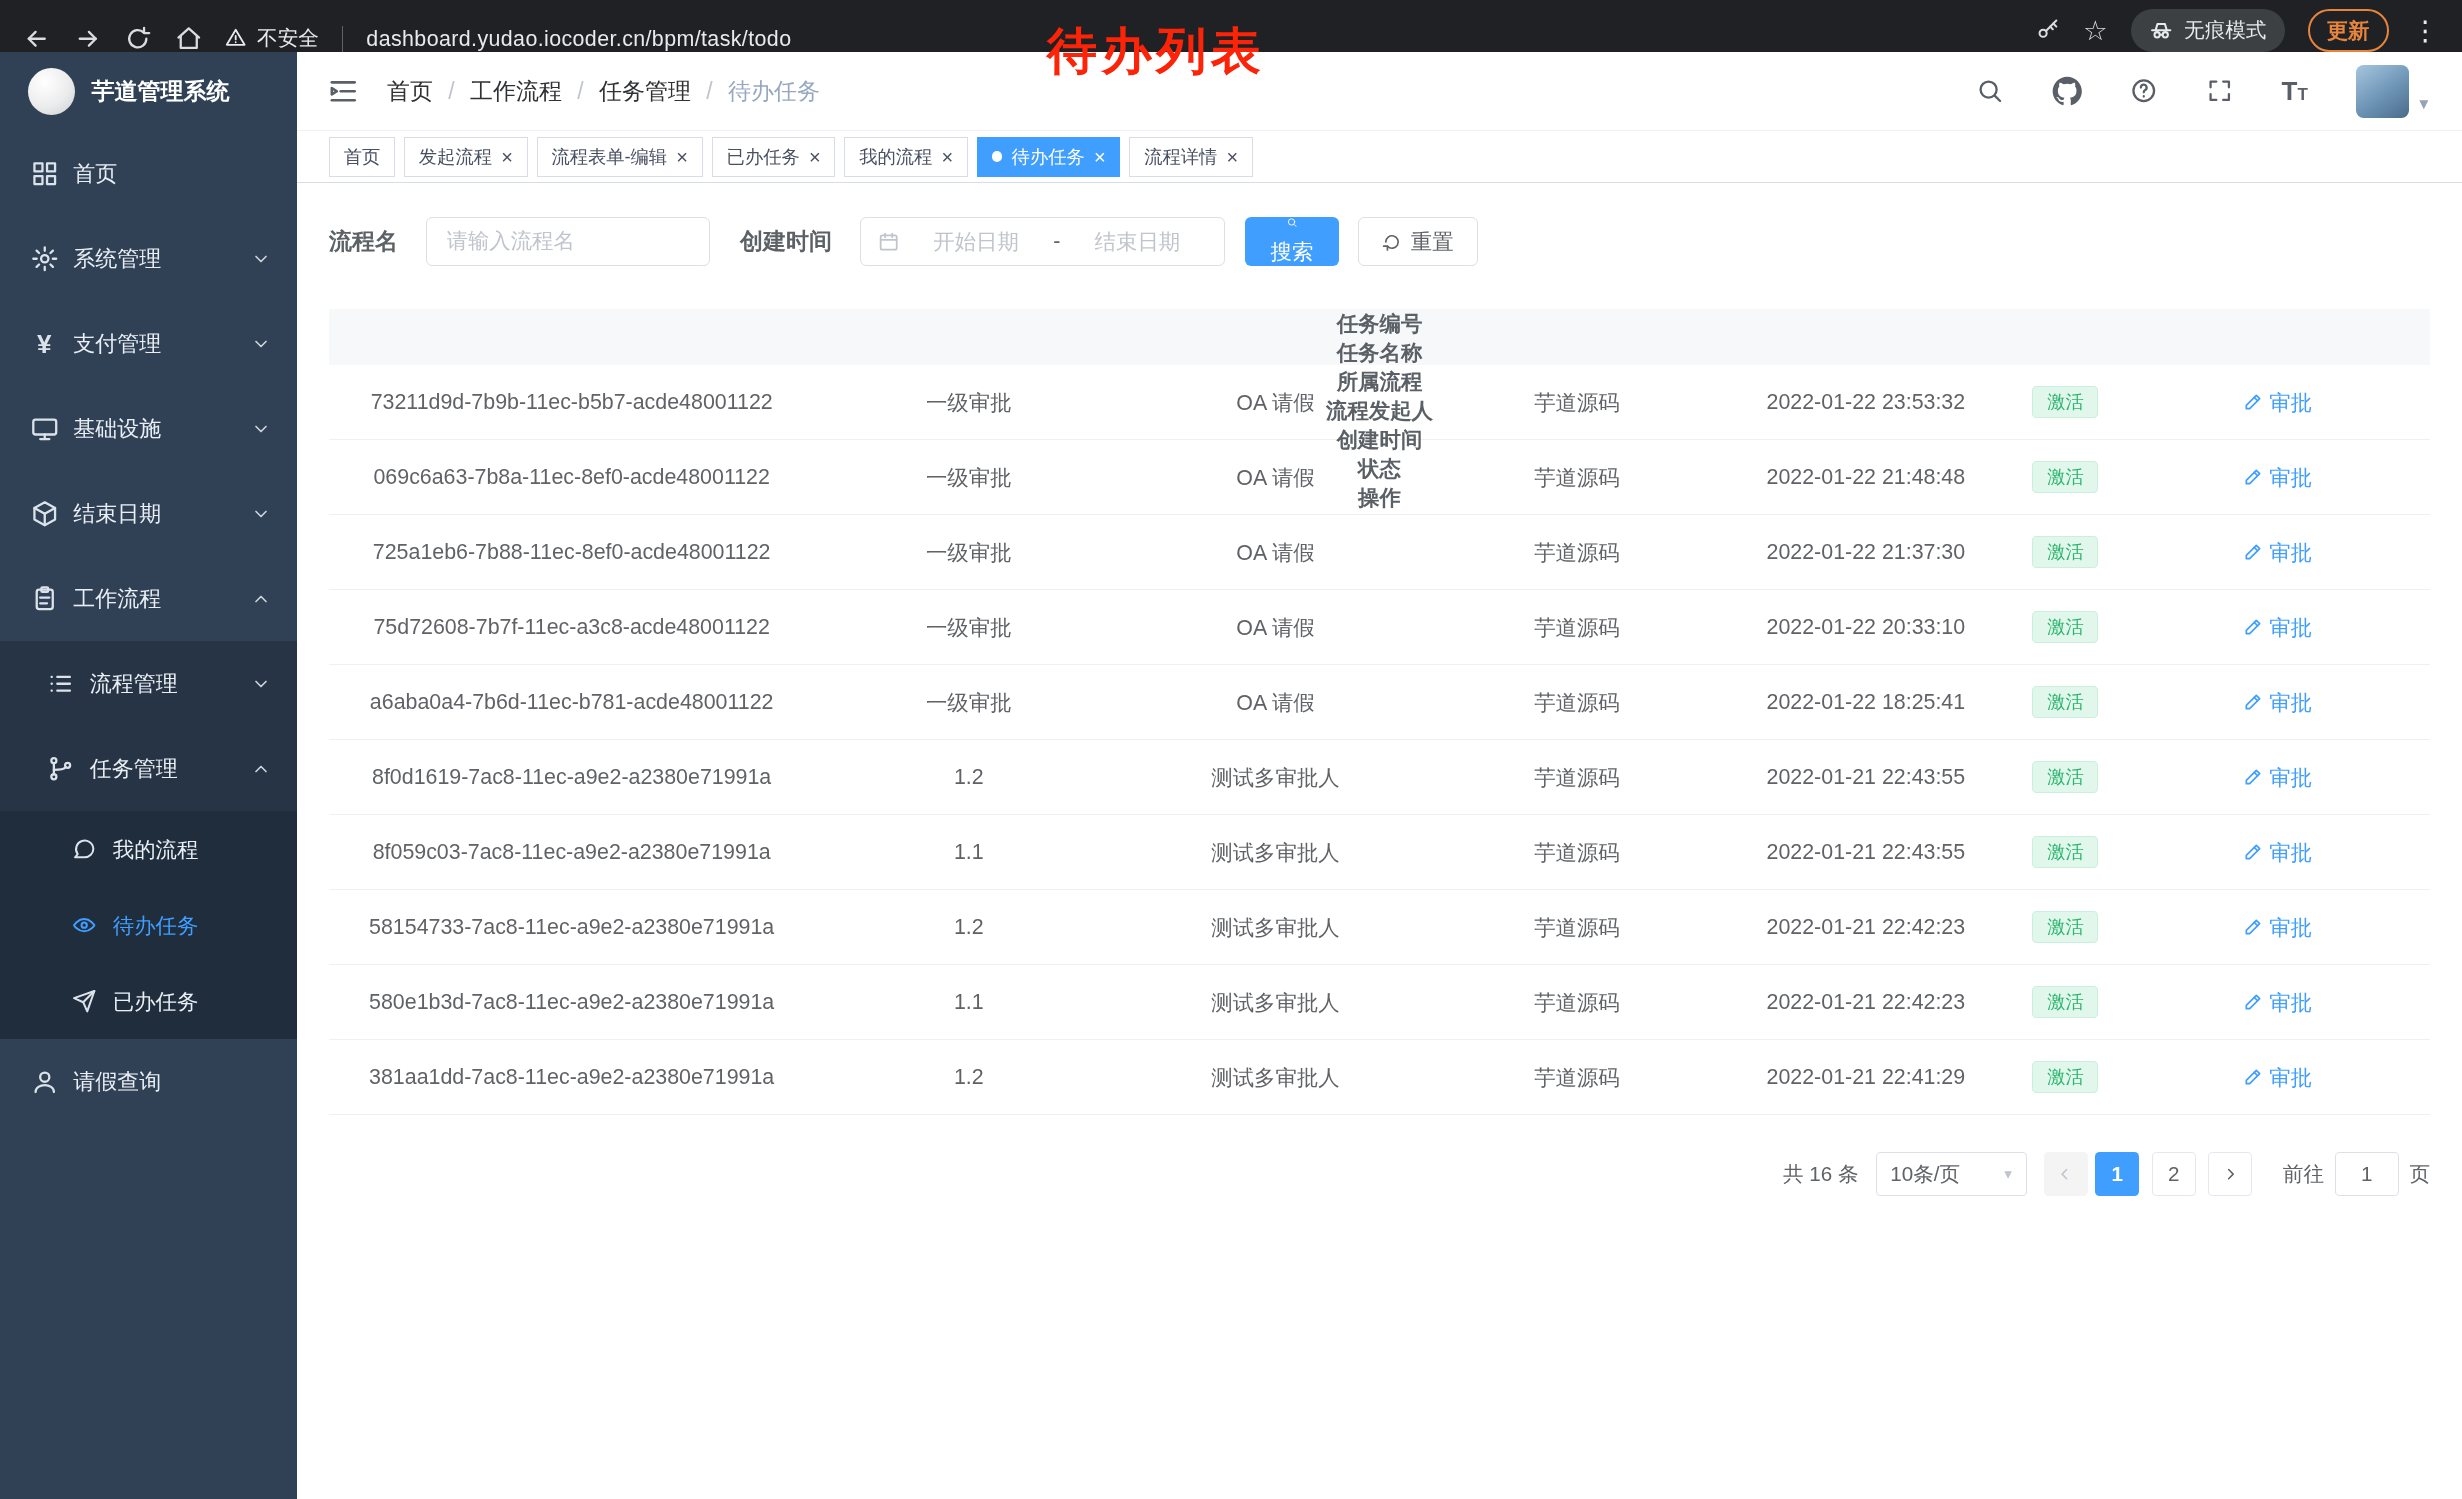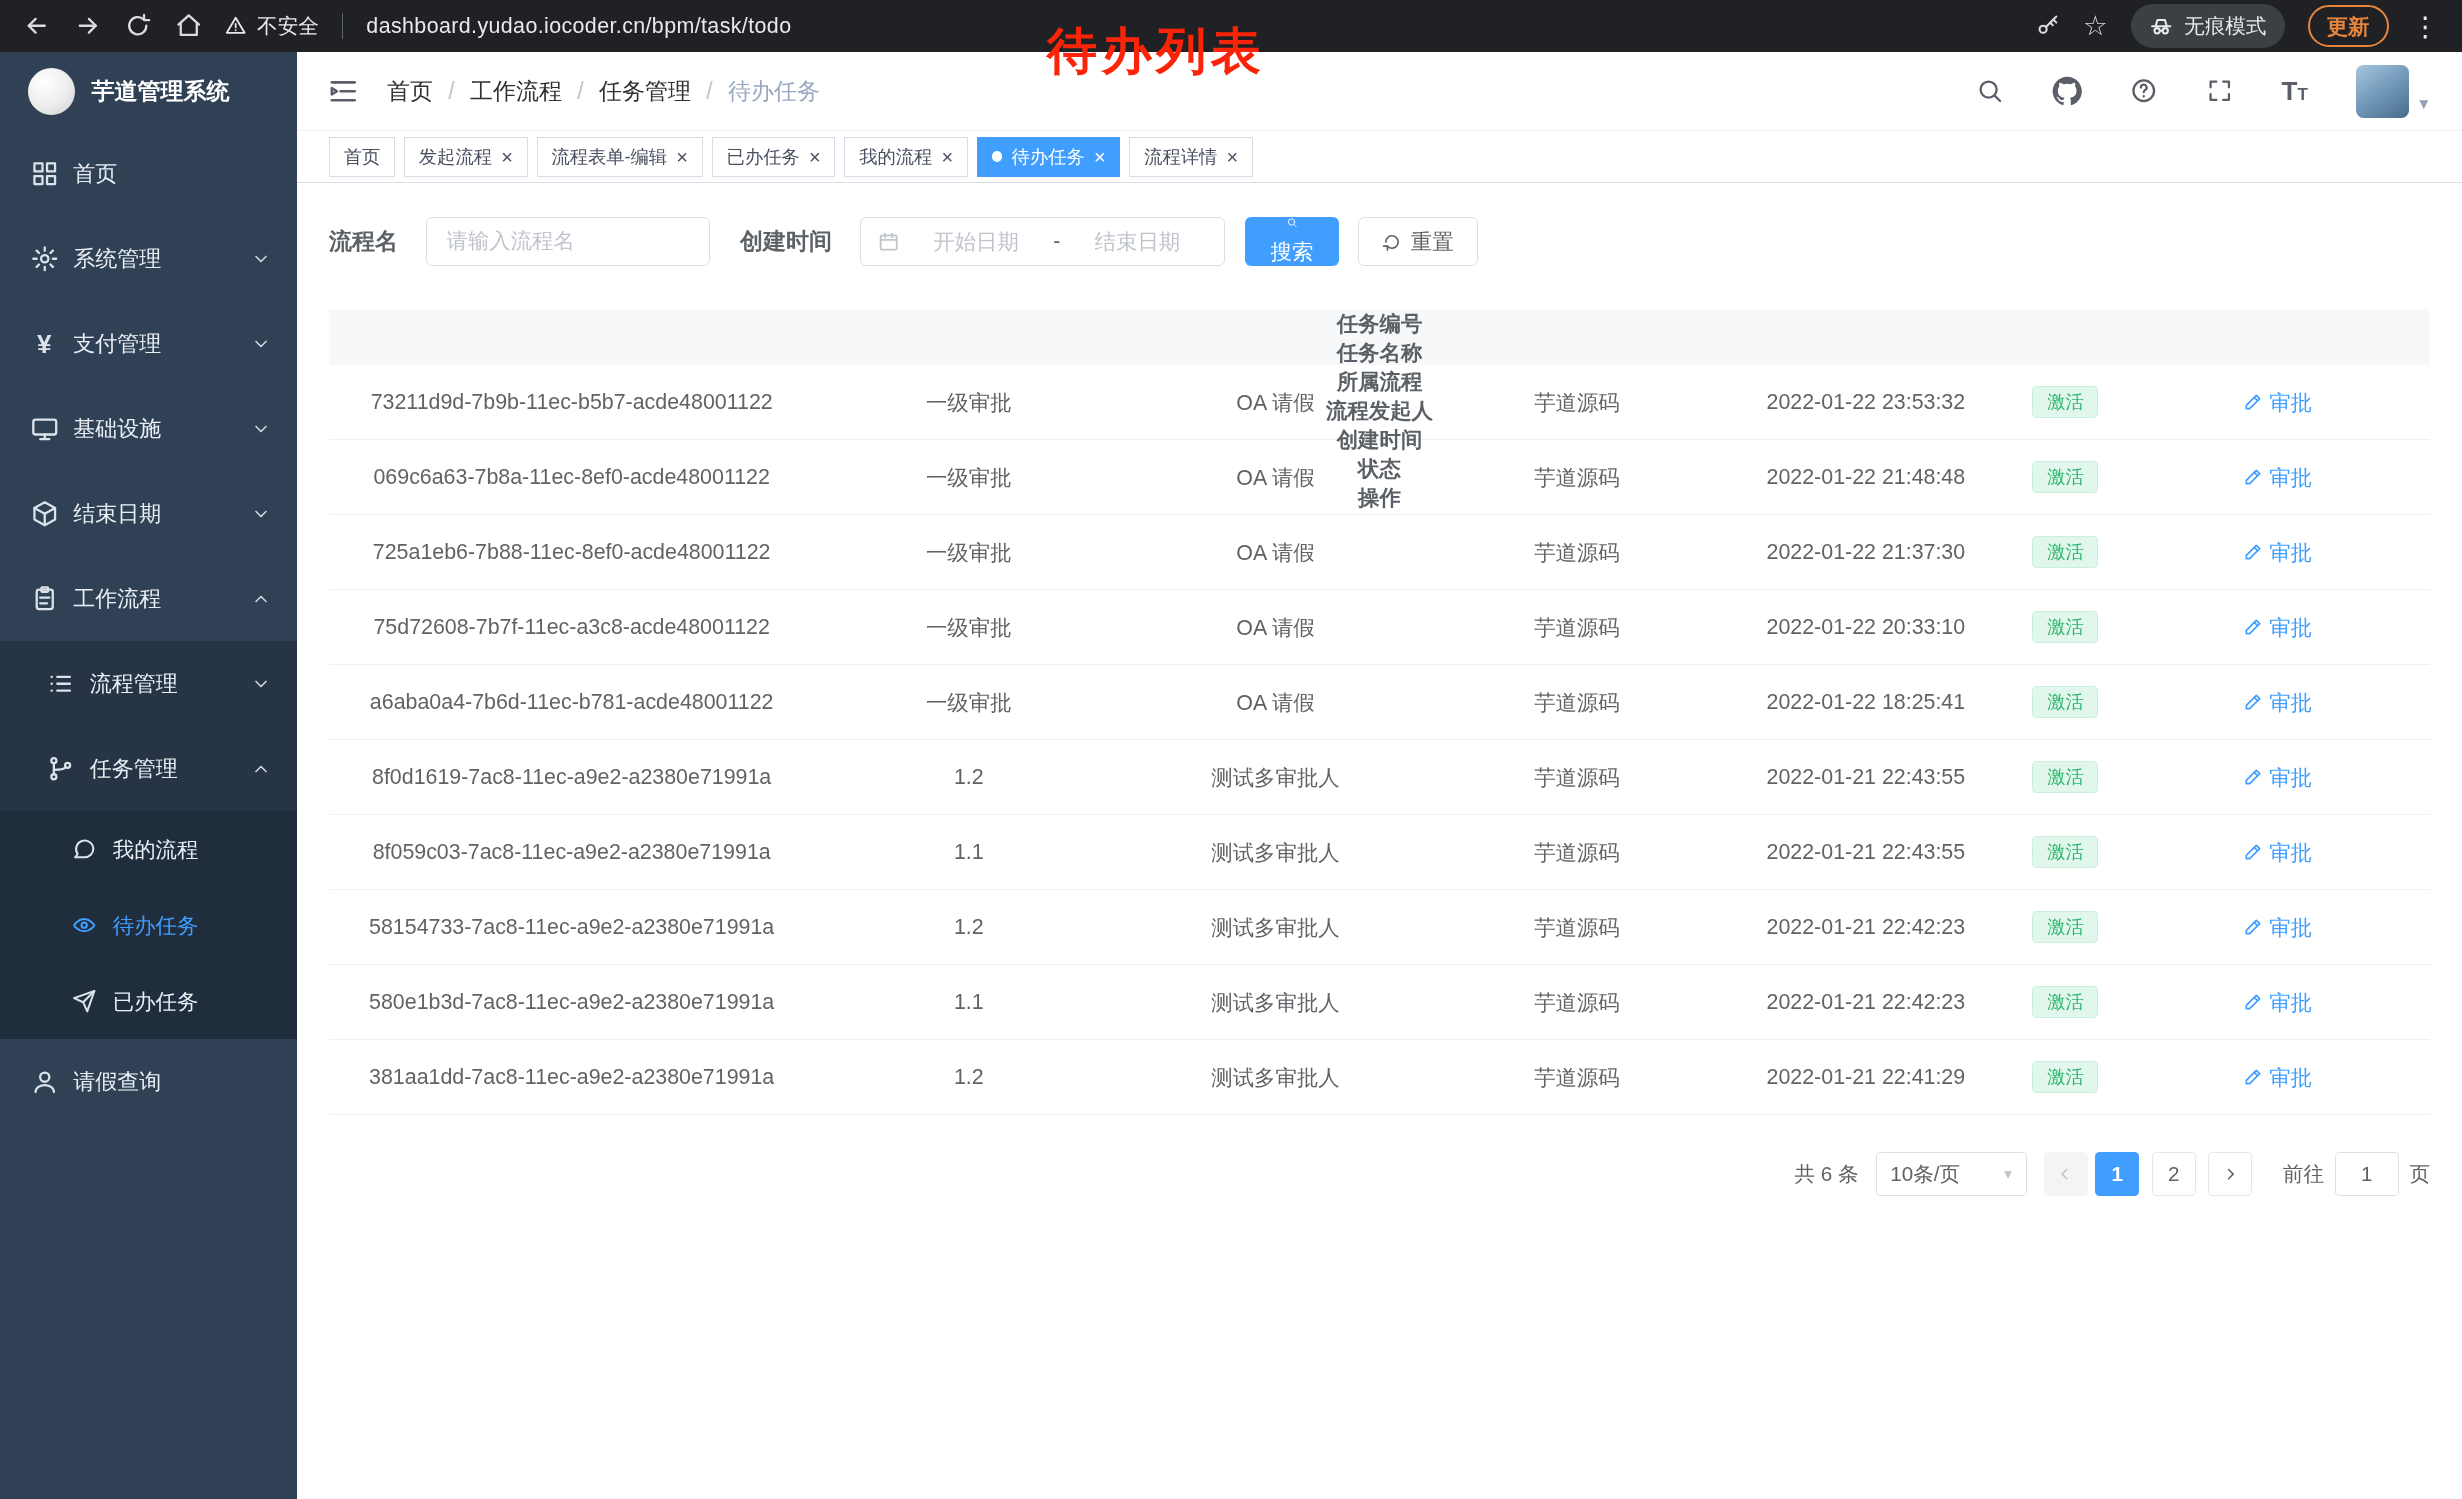--- a/index.html
+++ b/index.html
@@ -6,21 +6,21 @@
   html,body { width:2462px; height:1500px; overflow:hidden; }
   body { font-family:"Liberation Sans","DejaVu Sans",sans-serif; background:#fff; color:#606266; }
 
   svg.ic { fill:none; stroke:currentColor; stroke-width:2; stroke-linecap:round; stroke-linejoin:round; display:block; }
   svg.fic { fill:currentColor; stroke:none; display:block; }
   .i40{width:30.5px;height:30.5px}.i36{width:27.5px;height:27.5px}.i32{width:24.4px;height:24.4px}.i28{width:21.4px;height:21.4px}.i26{width:20px;height:20px}.i24{width:18.3px;height:18.3px}
 
   .page { width:2462px; height:1500px; display:flex; flex-direction:column; position:relative; }
 
   
-  .chrome { height:52px; flex-shrink:0; background:#202124; display:flex; align-items:center; padding:0 23px; gap:23px; color:#dadce0; }
+  .chrome { height:52px; flex-shrink:0; background:#202124; display:flex; align-items:flex-end; padding:0 23px; gap:23px; color:#dadce0; }
   .chrome .glyph { font-size:27.5px; color:#dadce0; line-height:1; }
   .sec { display:flex; align-items:center; gap:10.7px; font-size:20.6px; color:#e8eaed; }
   .vdiv { width:1.5px; height:26px; background:#5f6368; }
   .url { font-size:21.4px; color:#e8eaed; letter-spacing:0.4px; }
   .chrome-right { margin-left:auto; display:flex; align-items:center; gap:23px; }
   .incog-chip { display:flex; align-items:center; gap:10.7px; background:#3c4043; border-radius:762px; padding:7.6px 18.3px; font-size:20.6px; color:#e8eaed; }
   .update-pill { display:flex; align-items:center; gap:4.6px; border:2.3px solid #e8853c; color:#e8853c; border-radius:762px; padding:4.6px 17px; font-size:21.4px; font-weight:bold; }
   .kebab { font-size:27.5px; color:#e8eaed; }
   .annotation { position:absolute; left:1047px; top:18.3px; z-index:60; font-size:50px; font-weight:bold; color:#fb2408; letter-spacing:4.6px; }
 
@@ -723,21 +723,21 @@
                   <svg class="ic i26" viewBox="0 0 26 26" width="20" height="20">
                     <use href="#i-edit"></use>
                   </svg>
                   <span>审批</span>
                 </a>
               </div>
           </div>
         </div>
 
         <div class="pagination">
-          <span>共 6 条</span>
+          <span>共 16 条</span>
           <div class="size-select">
             <span>10条/页</span>
             <span class="caret">▾</span>
           </div>
           <span class="pg prev">
               <svg class="ic i24" viewBox="0 0 24 24" width="18.3" height="18.3">
                 <use href="#i-chevl"></use>
               </svg>
             </span>
           <span class="pg p1">1</span>

